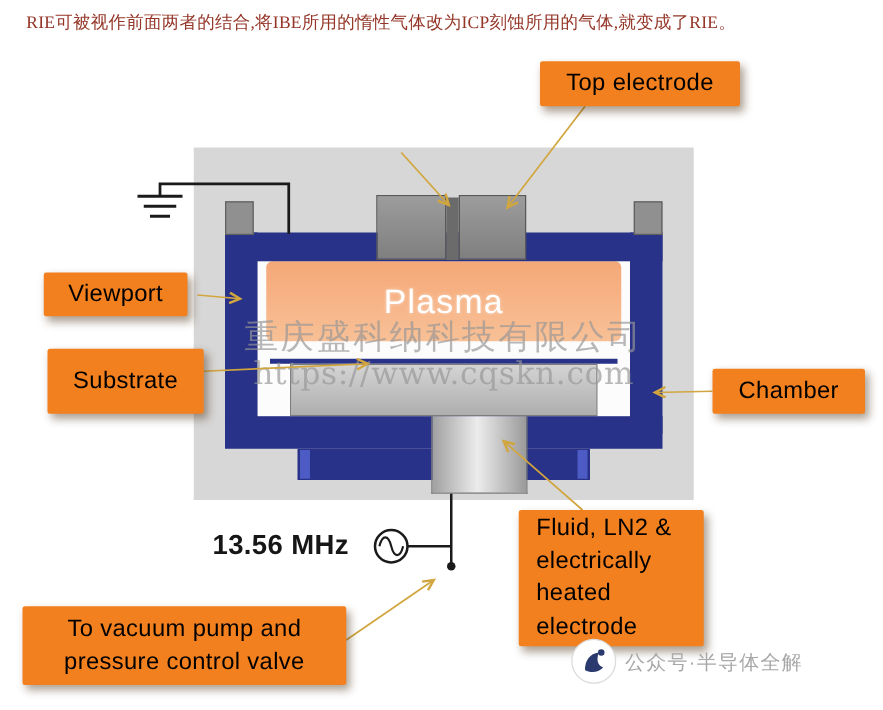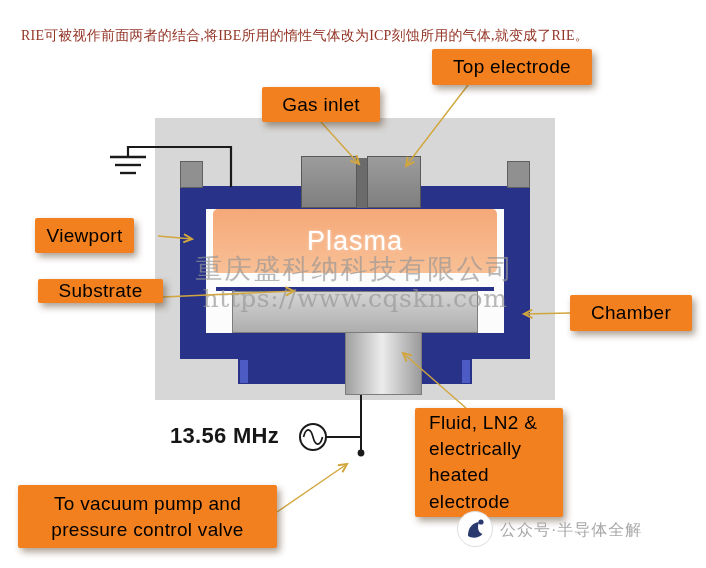--- a/index.html
+++ b/index.html
@@ -1,21 +1,21 @@
 <!DOCTYPE html>
 <html style="--callout-bg: #f3801f; --chamber-navy: #283288; --plasma-top: #f5a878; --plasma-bottom: #f8c096; --pointer-line: #d2a63e; --header-text: #943527; --diagram-bg: #d7d7d7;"><head>
 <meta charset="utf-8">
 <style>
   *{margin:0;padding:0;box-sizing:border-box}
   html,body{background:#fff}
   body{width:706px;height:568px;font-family:"Liberation Sans",sans-serif}
   .stage{position:relative;width:706px;height:568px;background:#fff;overflow:hidden}
   .abs{position:absolute}
 
-  .header-text{left:21px;top:27px;width:676px;font-family:"Liberation Serif","DejaVu Serif",serif;
+  .header-text{left:21px;top:9px;width:676px;font-family:"Liberation Serif","DejaVu Serif",serif;
     font-size:14px;color:var(--header-text,#943527);letter-spacing:.2px}
 
   .diagram-bg{left:155px;top:118px;width:400px;height:282px;background:var(--diagram-bg,#d7d7d7)}
 
   .navy{background:var(--chamber-navy,#283288)}
   .interior{left:206px;top:209px;width:298px;height:124px;background:#fcfcfc}
   .plasma{left:213px;top:209px;width:284px;height:64px;border-radius:5px;
     background:linear-gradient(180deg,var(--plasma-top,#f5a878),var(--plasma-bottom,#f8c096));
     display:flex;align-items:center;justify-content:center}
   .plasma-text{color:#fff;font-size:27px;letter-spacing:1px;text-shadow:0 0 3px rgba(255,255,255,.5)}
@@ -41,22 +41,22 @@
   .watermark{left:155px;width:400px;text-align:center;
     font-family:"DejaVu Serif","Liberation Serif",serif;color:rgba(150,150,150,.68)}
   .wm-company{top:251px;font-size:27px;letter-spacing:2px}
   .wm-url{top:284px;font-size:25px;letter-spacing:.5px}
 
   .callout{background:var(--callout-bg,#f3801f);color:#000000;font-size:19px;letter-spacing:.3px;
     display:flex;align-items:center;justify-content:center;border-radius:2px;
     box-shadow:3px 4px 7px rgba(70,45,15,.45)}
   .co-top-electrode{left:432px;top:49px;width:160px;height:36px}
   .co-gas-inlet{left:262px;top:87px;width:118px;height:35px}
-  .co-viewport{left:35px;top:218px;width:99px;height:35px}
-  .co-substrate{left:38px;top:279px;width:125px;height:24px}
+  .co-viewport{left:35px;top:218px;width:115px;height:35px}
+  .co-substrate{left:38px;top:279px;width:125px;height:52px}
   .co-chamber{left:570px;top:295px;width:122px;height:36px}
   .co-fluid{left:415px;top:408px;width:148px;justify-content:flex-start;text-align:left;
     padding:2px 14px;line-height:1.38}
   .co-vacuum{left:18px;top:485px;width:259px;justify-content:flex-start;text-align:center;
     padding:6px 14px;line-height:1.35}
 
   .freq-label{left:170px;top:423px;font-size:22px;font-weight:700;color:#161616;letter-spacing:.3px}
 
   .overlay{left:0;top:0;pointer-events:none}
   .wire{stroke:#1a1a1a;fill:none}
@@ -129,23 +129,20 @@
       <line class="gold" x1="163" y1="297" x2="294" y2="291" marker-end="url(#arr)"></line>
       <line class="gold" x1="570" y1="313" x2="524" y2="314" marker-end="url(#arr)"></line>
       <line class="gold" x1="466" y1="408" x2="403" y2="353" marker-end="url(#arr)"></line>
       <line class="gold" x1="277" y1="512" x2="347" y2="464" marker-end="url(#arr)"></line>
     </g>
   </svg>
 
   <div class="abs callout co-top-electrode">
     <span>Top electrode</span>
   </div>
-  <div class="abs callout co-gas-inlet">
-    <span>Gas inlet</span>
-  </div>
   <div class="abs callout co-viewport">
     <span>Viewport</span>
   </div>
   <div class="abs callout co-substrate">
     <span>Substrate</span>
   </div>
   <div class="abs callout co-chamber">
     <span>Chamber</span>
   </div>
   <div class="abs callout co-fluid">

